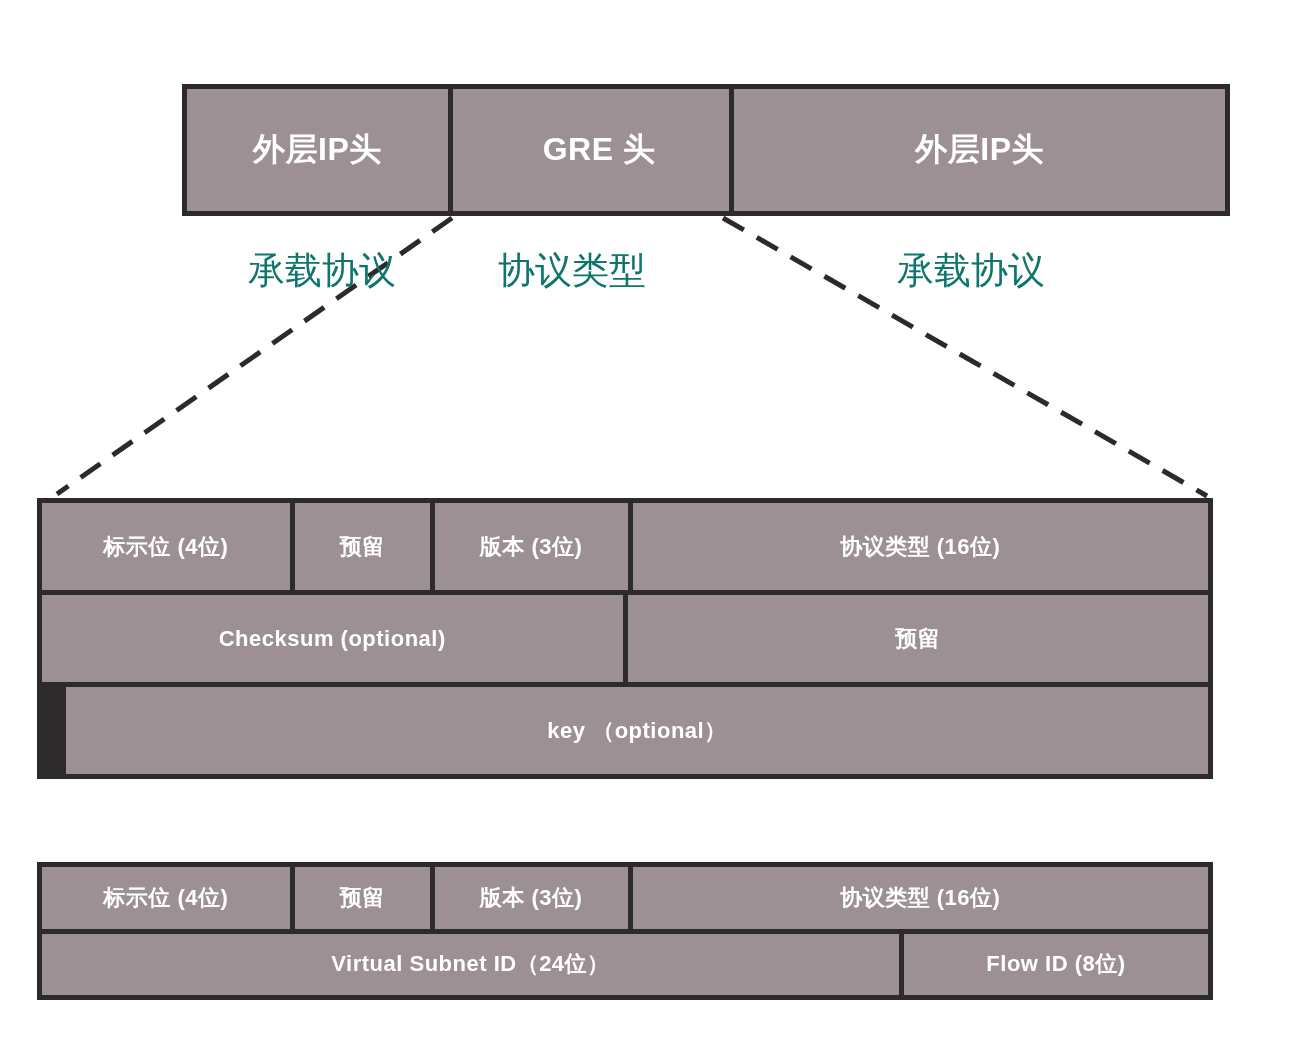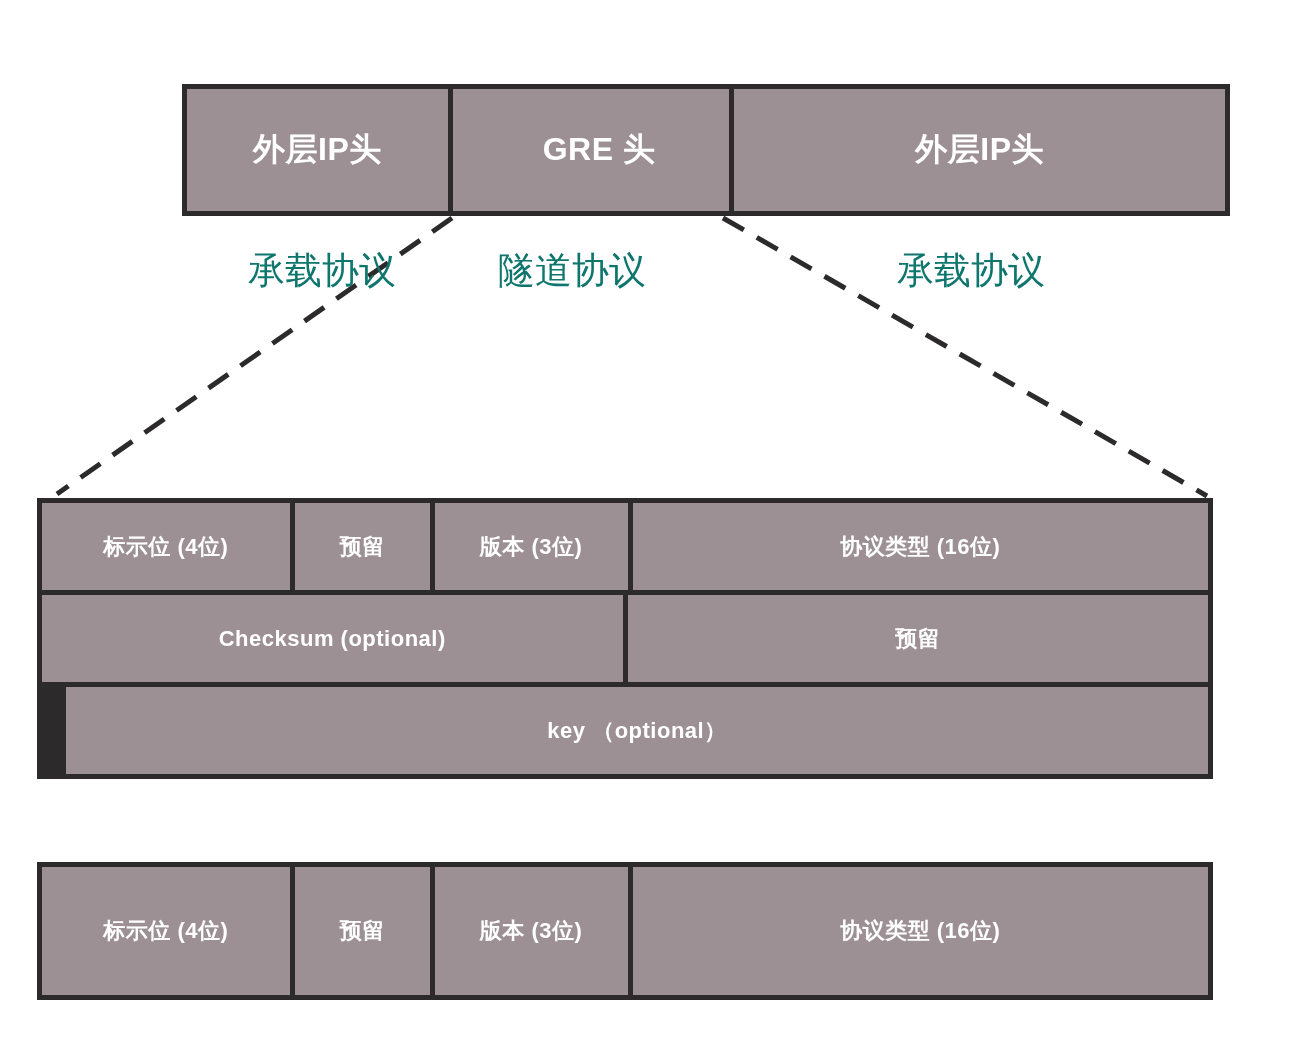--- a/index.html
+++ b/index.html
@@ -65,21 +65,21 @@
 
   <div class="blocktable" style="left:182px; top:84px; width:1048px; height:132px;">
     <div class="blockrow">
       <div class="cell packet-cell" style="flex:270 0 0;">外层IP头</div>
       <div class="cell packet-cell" style="flex:270 0 0;padding-left:16px;">GRE 头</div>
       <div class="cell packet-cell" style="flex:508 0 0;">外层IP头</div>
     </div>
   </div>
 
   <div class="proto-label" style="left:322px; top:246px;">承载协议</div>
-  <div class="proto-label" style="left:572px; top:246px;">隧道协议</div>
+  <div class="proto-label" style="left:572px; top:246px;">协议类型</div>
   <div class="proto-label" style="left:971px; top:246px;">承载协议</div>
 
   <div class="blocktable" style="left:37px; top:498px; width:1176px; height:281px;">
     <div class="blockrow">
       <div class="cell" style="flex:253 0 0;">标示位 (4位)</div>
       <div class="cell" style="flex:138 0 0;">预留</div>
       <div class="cell" style="flex:197 0 0;">版本 (3位)</div>
       <div class="cell" style="flex:588 0 0;">协议类型 (16位)</div>
     </div>
     <div class="blockrow">
@@ -91,15 +91,19 @@
     </div>
   </div>
 
   <div class="blocktable" style="left:37px; top:862px; width:1176px; height:138px;">
     <div class="blockrow">
       <div class="cell" style="flex:253 0 0;">标示位 (4位)</div>
       <div class="cell" style="flex:138 0 0;">预留</div>
       <div class="cell" style="flex:197 0 0;">版本 (3位)</div>
       <div class="cell" style="flex:588 0 0;">协议类型 (16位)</div>
     </div>
+    <div class="blockrow">
+      <div class="cell" style="flex:868 0 0;">Virtual Subnet ID（24位）</div>
+      <div class="cell" style="flex:308 0 0;">Flow ID (8位)</div>
+    </div>
   </div>
 
 </div>
 
 </body></html>

